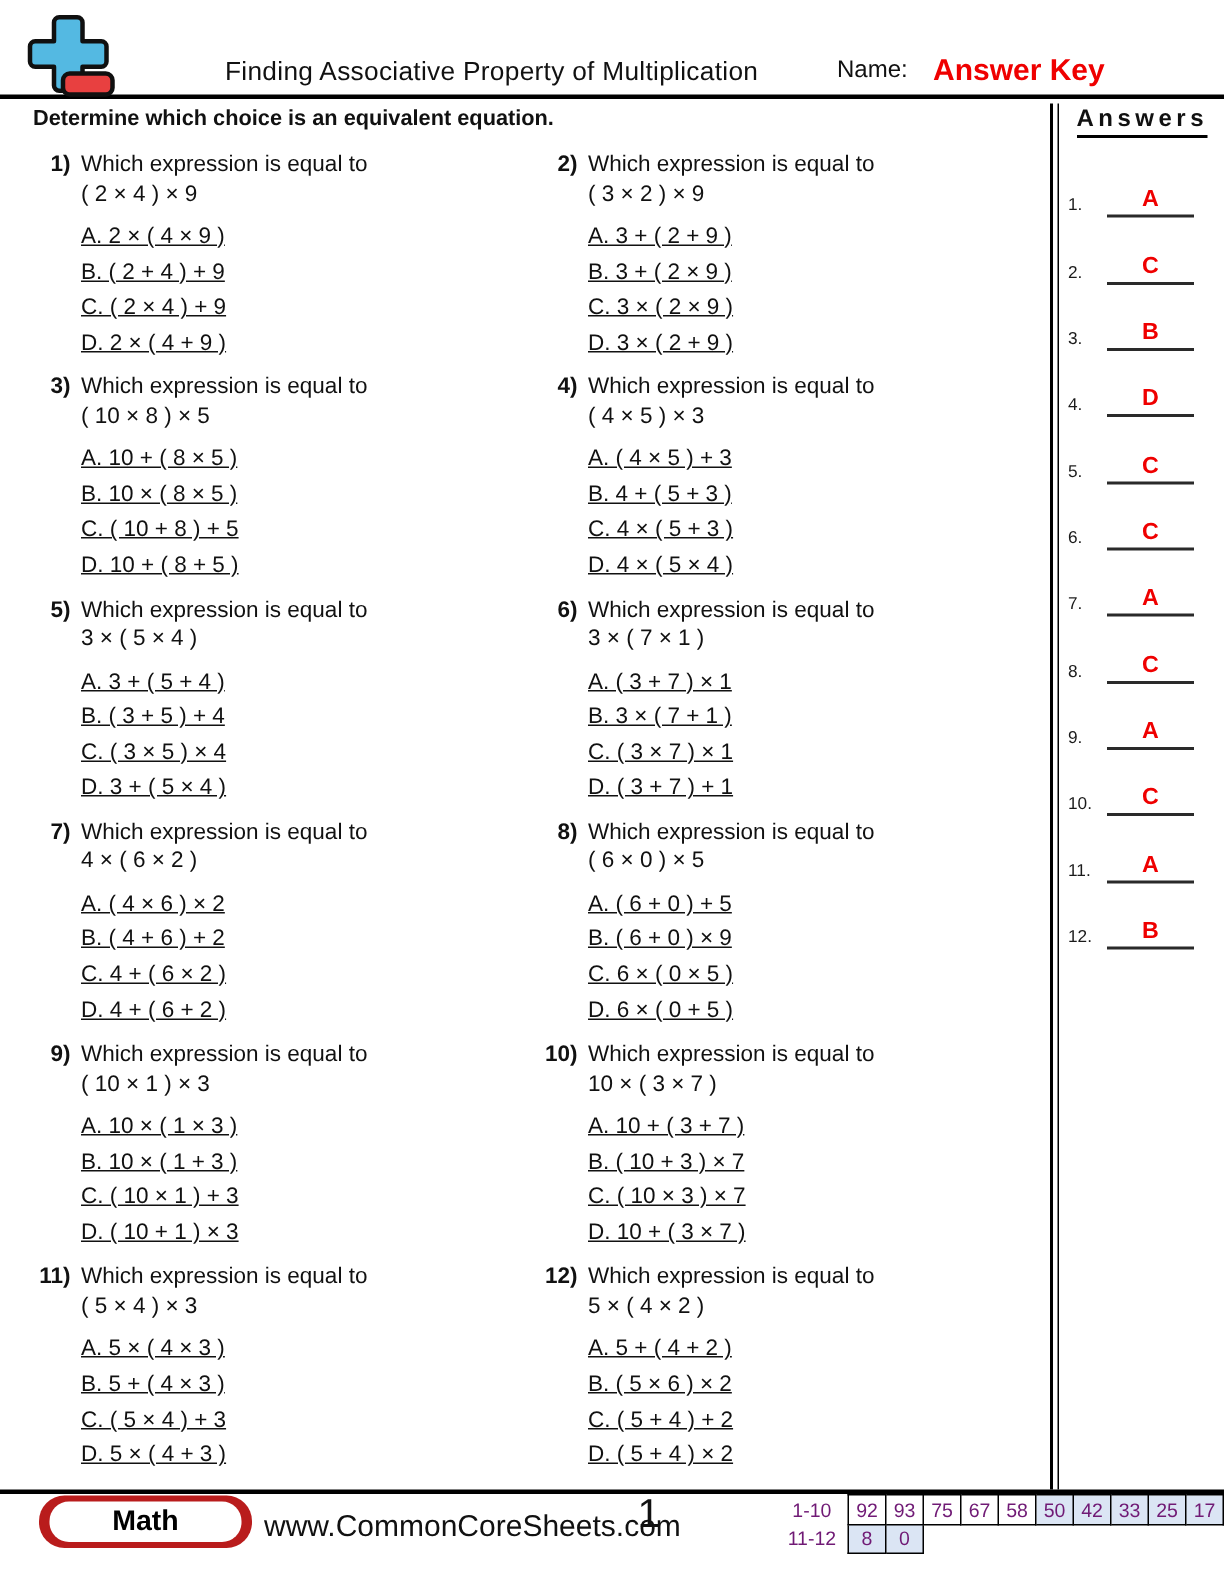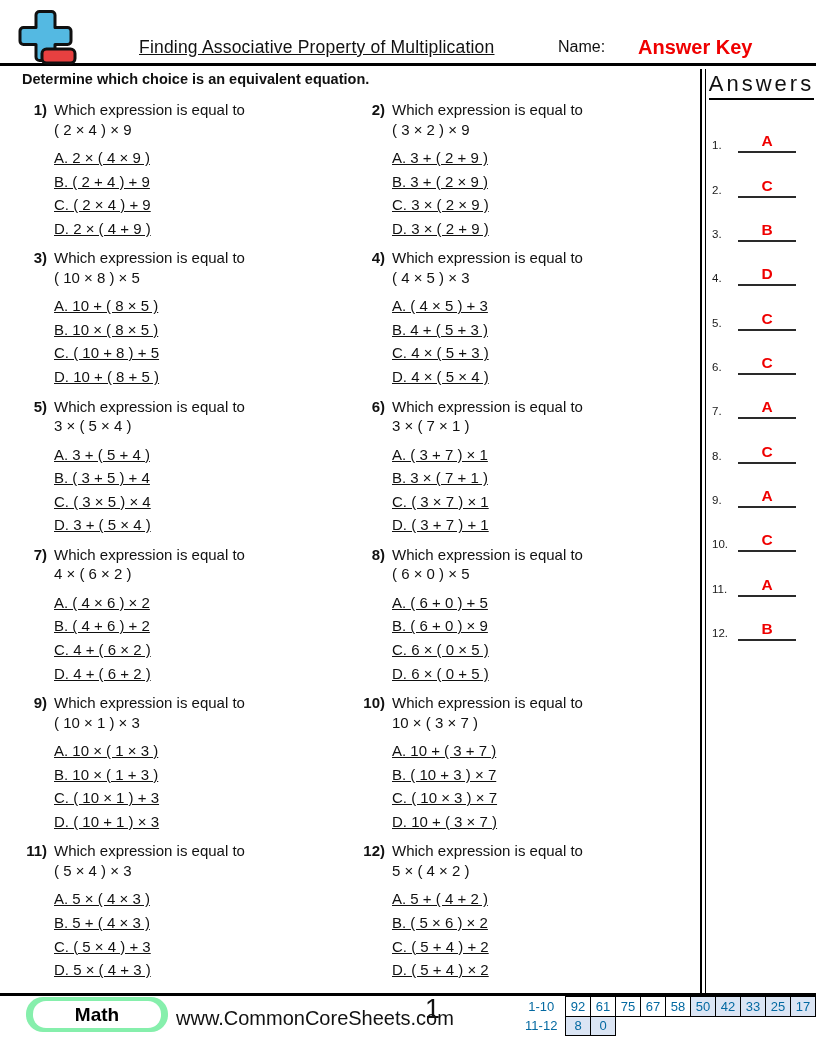--- a/index.html
+++ b/index.html
@@ -5,60 +5,60 @@
   * { margin:0; padding:0; box-sizing:border-box; }
   html,body { background:#fff; }
   body { font-family:"Liberation Sans","DejaVu Sans",sans-serif; color:#111; }
   .page { position:relative; width:816px; height:1056px; background:#fff; overflow:hidden; }
 
   
   .header { position:absolute; top:0; left:0; width:816px; height:66px; border-bottom:3px solid #000; }
   .logo { position:absolute; left:18px; top:8px; }
   .logo-plus  { fill:var(--logo-blue,#54b9e2); stroke:#101010; stroke-width:3; stroke-linejoin:round; }
   .logo-minus { fill:var(--logo-red,#e84040);  stroke:#101010; stroke-width:3; }
-  .title      { position:absolute; left:139px; bottom:5px; font-size:17.5px; letter-spacing:.2px;text-decoration:underline; }
+  .title      { position:absolute; left:150px; bottom:5px; font-size:17.5px; letter-spacing:.2px; }
   .name-label { position:absolute; left:558px; bottom:7px; font-size:16px; }
-  .name-value { position:absolute; left:622px; bottom:4px; font-size:20px; font-weight:700; color:var(--answer-red,#ef0000);margin-left:16px; }
+  .name-value { position:absolute; left:622px; bottom:4px; font-size:20px; font-weight:700; color:var(--answer-red,#ef0000); }
 
   .instruction { position:absolute; left:22px; top:71px; font-size:14.5px; font-weight:700; }
 
   
   .questions { position:absolute; left:24px; top:100px; width:672px;
                display:grid; grid-template-columns:338px 334px; grid-auto-rows:148.3px; }
   .question  { display:flex; font-size:15px; }
   .q-num     { flex:0 0 30px; text-align:right; padding-right:7px; font-weight:700; line-height:19.5px; }
   .q-body    { flex:1; }
   .q-prompt, .q-expr { line-height:19.5px; }
   .q-choices { margin-top:7px;text-decoration:underline; }
   .q-choice  { line-height:23.6px; }
 
   
   .vline { position:absolute; top:69px; height:924px; width:1.6px; background:#000; }
   .v1 { left:700px; } .v2 { left:704.5px; }
   .answers-panel { position:absolute; left:707px; top:68px; width:109px; height:925px; }
-  .answers-title { margin:3px auto 0; width:max-content; font-size:22px; font-weight:400;
+  .answers-title { margin:3px auto 0; width:max-content; font-size:16px; font-weight:700;
                    letter-spacing:3px; border-bottom:2px solid #000; padding-bottom:1px; }
   .answers-list  { margin-top:9px; display:flex; flex-direction:column; padding-left:5px; }
   .answer-item   { height:44.35px; display:flex; align-items:flex-end; }
   .answer-num    { width:26px; font-size:11.5px; padding-bottom:2px; color:#1a1a1a; }
   .answer-blank  { width:58px; border-bottom:2px solid #2a2a2a; text-align:center; }
   .answer-letter { color:var(--answer-red,#ef0000); font-weight:700; font-size:15.5px;
                    line-height:19px; display:inline-block; padding-bottom:1px; }
 
   
   .footer-rule { position:absolute; left:0; top:993px; width:816px; height:2.5px; background:#000; }
   .math-badge  { position:absolute; left:26px; top:997px; width:142px; height:35px;
-                 background:#86efac; border-radius:17px; }
+                 background:#b91c1c; border-radius:17px; }
   .math-badge-inner { position:absolute; left:7px; right:7px; top:4px; bottom:4px; background:#fff;
                  border-radius:13px; display:flex; align-items:center; justify-content:center;
                  font-weight:700; font-size:19px; color:#000; }
   .website  { position:absolute; left:176px; top:1007px; font-size:20px; }
   .page-num { position:absolute; left:425px; top:994px; font-size:27px; }
   .score-table { position:absolute; right:0; top:996px; border-collapse:collapse; }
-  .score-table td { font-size:13px; height:19.5px; text-align:center; padding:0; color:#0369a1; }
+  .score-table td { font-size:13px; height:19.5px; text-align:center; padding:0; color:#701a75; }
   .score-label { font-size:12.5px; text-align:right; padding-right:4px; width:48px; border:none; }
   .score-cell  { border:1.5px solid #000; width:25px; background:#fff; }
   .score-cell[data-hl="true"] { background:var(--table-highlight,#dbe5f4); }
 </style>
 </head>
 <body>
 
 <div class="page">
 
   <div class="header">
@@ -347,21 +347,21 @@
   <div class="website">www.CommonCoreSheets.com</div>
   <div class="page-num">1</div>
 
   <table class="score-table">
     <tbody>
         <tr>
       <td class="score-label">1-10</td>
 
         <td class="score-cell" data-hl="false">92</td>
 
-        <td class="score-cell" data-hl="false">61</td>
+        <td class="score-cell" data-hl="false">93</td>
 
         <td class="score-cell" data-hl="false">75</td>
 
         <td class="score-cell" data-hl="false">67</td>
 
         <td class="score-cell" data-hl="false">58</td>
 
         <td class="score-cell" data-hl="true">50</td>
 
         <td class="score-cell" data-hl="true">42</td>

